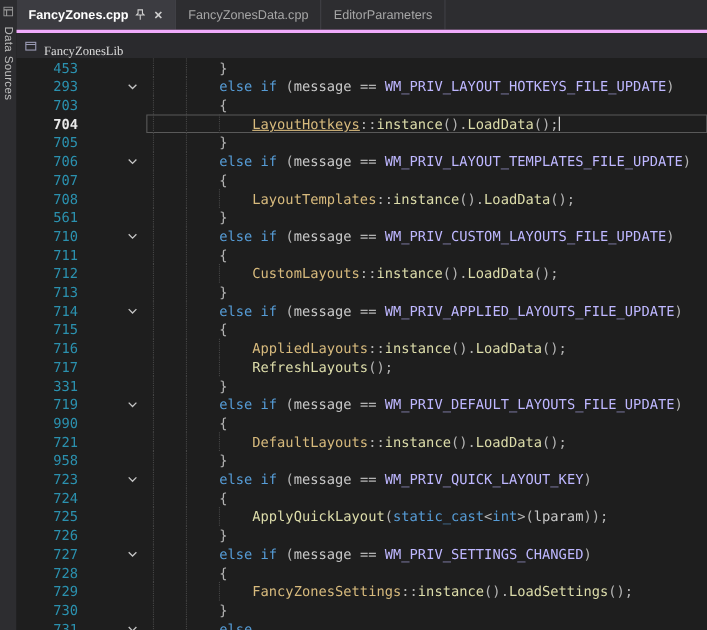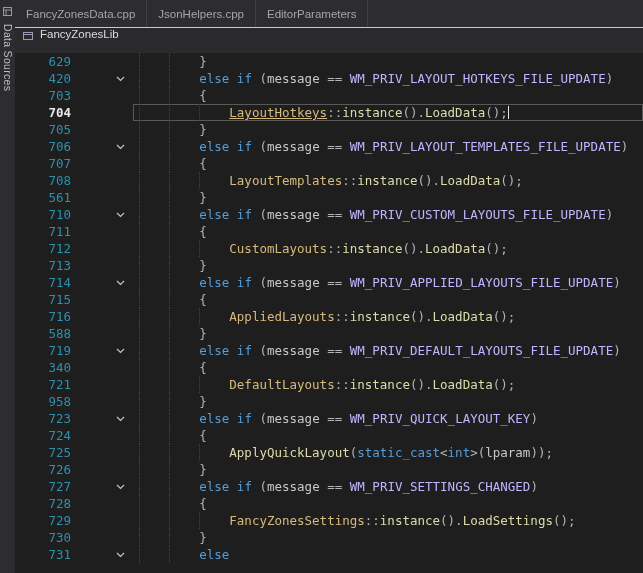--- a/index.html
+++ b/index.html
@@ -20,22 +20,22 @@
   
   .tab-bar { height:27px; background:var(--chrome-bg); display:flex; overflow:hidden; flex-shrink:0; }
   .tab { display:flex; align-items:center; gap:6px; padding:0 11px;
          font-size:11.5px; color:var(--inactive-tab-text);
          border-right:1px solid var(--tab-divider); white-space:nowrap; cursor:default; }
   .tab.active { background:var(--active-tab-bg); color:var(--active-tab-text); font-weight:bold; }
   .tab-close { font-size:10px; color:#cfcfcf; margin-left:2px; }
   .tab-pin { display:flex; align-items:center; }
 
   
-  .nav-bar { height:26px; background:var(--nav-bg); display:flex; align-items:flex-start;
-             gap:6px; padding-left:7px; flex-shrink:0; border-top:1px solid #f0abfc; }
+  .nav-bar { height:26px; background:var(--nav-bg); display:flex; align-items:flex-end;
+             gap:6px; padding-left:7px; flex-shrink:0; border-top:3px solid #f0abfc;font-family:Liberation Serif, serif; }
   .proj-name { font-size:11.5px; color:#dcdcdc; }
 
   
   .editor { flex:1; overflow:hidden; background:var(--editor-bg);
             font-family:"DejaVu Sans Mono", monospace; font-size:12.5px; }
   .line { display:flex; height:17px; line-height:17px; white-space:pre; }
   .ln { width:62px; flex-shrink:0; text-align:right; padding-right:6px;
         color:var(--line-number); }
   .ln.cur { color:var(--current-line-number); font-weight:bold; }
   .gap { width:30px; flex-shrink:0; }
@@ -63,43 +63,50 @@
     <span class="strip-icon"><svg width="9" height="9" viewBox="0 0 9 9">
           <rect x="0.5" y="0.5" width="8" height="8" fill="none" stroke="#9a9a9a"></rect>
           <line x1="0.5" y1="3" x2="8.5" y2="3" stroke="#9a9a9a"></line>
           <line x1="3" y1="3" x2="3" y2="8.5" stroke="#9a9a9a"></line>
         </svg></span>
     <span class="strip-label">Data Sources</span>
   </div>
 
   <div class="main">
     <div class="tab-bar">
+        <div class="tab active">
+          <span>FancyZones.cpp</span>
+          <span class="tab-pin">
+            <svg width="9" height="11" viewBox="0 0 9 11">
+              <path d="M2.5 1h4v3.2L8 5.7H1l1.5-1.5z" fill="none" stroke="#cfcfcf" stroke-width="1"></path>
+              <line x1="4.5" y1="5.7" x2="4.5" y2="10" stroke="#cfcfcf" stroke-width="1"></line>
+            </svg>
+          </span>
+          <span class="tab-close">✕</span>
+        </div>
         <div class="tab">
           <span>FancyZonesData.cpp</span>
-        </div>
-        <div class="tab">
-          <span>JsonHelpers.cpp</span>
         </div>
         <div class="tab">
           <span>EditorParameters</span>
         </div>
       </div>
 
     <div class="nav-bar">
       <span><svg width="12" height="12" viewBox="0 0 12 12">
             <rect x="1.5" y="2.5" width="9" height="7" fill="none" stroke="#9b9bb4"></rect>
             <line x1="1.5" y1="4.5" x2="10.5" y2="4.5" stroke="#9b9bb4"></line>
           </svg></span>
       <span class="proj-name">FancyZonesLib</span>
     </div>
 
     <div class="editor">
       <div id="lines">
-          <div class="line"><span class="ln">629</span><span class="gap"></span><span class="fold"></span><span class="code"><i class="guide" style="left: 6px;"></i><i class="guide" style="left: 36.08px;"></i><span class="tk-p">        }</span></span></div>
-          <div class="line"><span class="ln">420</span><span class="gap"></span><span class="fold"><svg width="9" height="6" viewBox="0 0 9 6">
+          <div class="line"><span class="ln">453</span><span class="gap"></span><span class="fold"></span><span class="code"><i class="guide" style="left: 6px;"></i><i class="guide" style="left: 36.08px;"></i><span class="tk-p">        }</span></span></div>
+          <div class="line"><span class="ln">293</span><span class="gap"></span><span class="fold"><svg width="9" height="6" viewBox="0 0 9 6">
                 <polyline points="1,1 4.5,4.5 8,1" fill="none" stroke="#c5c5c5" stroke-width="1.2"></polyline>
               </svg></span><span class="code"><i class="guide" style="left: 6px;"></i><i class="guide" style="left: 36.08px;"></i><span class="tk-p">        </span><span class="tk-k">else</span><span class="tk-p"> </span><span class="tk-k">if</span><span class="tk-p"> (</span><span class="tk-v">message</span><span class="tk-p"> == </span><span class="tk-m">WM_PRIV_LAYOUT_HOTKEYS_FILE_UPDATE</span><span class="tk-p">)</span></span></div>
           <div class="line"><span class="ln">703</span><span class="gap"></span><span class="fold"></span><span class="code"><i class="guide" style="left: 6px;"></i><i class="guide" style="left: 36.08px;"></i><span class="tk-p">        {</span></span></div>
           <div class="line"><span class="ln cur">704</span><span class="gap"></span><span class="fold"></span><span class="code current"><i class="guide" style="left: 6px;"></i><i class="guide" style="left: 36.08px;"></i><i class="guide" style="left: 66.16px;"></i><span class="tk-p">            </span><span class="tk-c underline">LayoutHotkeys</span><span class="tk-p">::</span><span class="tk-f">instance</span><span class="tk-p">().</span><span class="tk-f">LoadData</span><span class="tk-p">();</span><span class="cursor"></span></span></div>
           <div class="line"><span class="ln">705</span><span class="gap"></span><span class="fold"></span><span class="code"><i class="guide" style="left: 6px;"></i><i class="guide" style="left: 36.08px;"></i><span class="tk-p">        }</span></span></div>
           <div class="line"><span class="ln">706</span><span class="gap"></span><span class="fold"><svg width="9" height="6" viewBox="0 0 9 6">
                 <polyline points="1,1 4.5,4.5 8,1" fill="none" stroke="#c5c5c5" stroke-width="1.2"></polyline>
               </svg></span><span class="code"><i class="guide" style="left: 6px;"></i><i class="guide" style="left: 36.08px;"></i><span class="tk-p">        </span><span class="tk-k">else</span><span class="tk-p"> </span><span class="tk-k">if</span><span class="tk-p"> (</span><span class="tk-v">message</span><span class="tk-p"> == </span><span class="tk-m">WM_PRIV_LAYOUT_TEMPLATES_FILE_UPDATE</span><span class="tk-p">)</span></span></div>
           <div class="line"><span class="ln">707</span><span class="gap"></span><span class="fold"></span><span class="code"><i class="guide" style="left: 6px;"></i><i class="guide" style="left: 36.08px;"></i><span class="tk-p">        {</span></span></div>
           <div class="line"><span class="ln">708</span><span class="gap"></span><span class="fold"></span><span class="code"><i class="guide" style="left: 6px;"></i><i class="guide" style="left: 36.08px;"></i><i class="guide" style="left: 66.16px;"></i><span class="tk-p">            </span><span class="tk-c">LayoutTemplates</span><span class="tk-p">::</span><span class="tk-f">instance</span><span class="tk-p">().</span><span class="tk-f">LoadData</span><span class="tk-p">();</span></span></div>
@@ -108,25 +115,26 @@
                 <polyline points="1,1 4.5,4.5 8,1" fill="none" stroke="#c5c5c5" stroke-width="1.2"></polyline>
               </svg></span><span class="code"><i class="guide" style="left: 6px;"></i><i class="guide" style="left: 36.08px;"></i><span class="tk-p">        </span><span class="tk-k">else</span><span class="tk-p"> </span><span class="tk-k">if</span><span class="tk-p"> (</span><span class="tk-v">message</span><span class="tk-p"> == </span><span class="tk-m">WM_PRIV_CUSTOM_LAYOUTS_FILE_UPDATE</span><span class="tk-p">)</span></span></div>
           <div class="line"><span class="ln">711</span><span class="gap"></span><span class="fold"></span><span class="code"><i class="guide" style="left: 6px;"></i><i class="guide" style="left: 36.08px;"></i><span class="tk-p">        {</span></span></div>
           <div class="line"><span class="ln">712</span><span class="gap"></span><span class="fold"></span><span class="code"><i class="guide" style="left: 6px;"></i><i class="guide" style="left: 36.08px;"></i><i class="guide" style="left: 66.16px;"></i><span class="tk-p">            </span><span class="tk-c">CustomLayouts</span><span class="tk-p">::</span><span class="tk-f">instance</span><span class="tk-p">().</span><span class="tk-f">LoadData</span><span class="tk-p">();</span></span></div>
           <div class="line"><span class="ln">713</span><span class="gap"></span><span class="fold"></span><span class="code"><i class="guide" style="left: 6px;"></i><i class="guide" style="left: 36.08px;"></i><span class="tk-p">        }</span></span></div>
           <div class="line"><span class="ln">714</span><span class="gap"></span><span class="fold"><svg width="9" height="6" viewBox="0 0 9 6">
                 <polyline points="1,1 4.5,4.5 8,1" fill="none" stroke="#c5c5c5" stroke-width="1.2"></polyline>
               </svg></span><span class="code"><i class="guide" style="left: 6px;"></i><i class="guide" style="left: 36.08px;"></i><span class="tk-p">        </span><span class="tk-k">else</span><span class="tk-p"> </span><span class="tk-k">if</span><span class="tk-p"> (</span><span class="tk-v">message</span><span class="tk-p"> == </span><span class="tk-m">WM_PRIV_APPLIED_LAYOUTS_FILE_UPDATE</span><span class="tk-p">)</span></span></div>
           <div class="line"><span class="ln">715</span><span class="gap"></span><span class="fold"></span><span class="code"><i class="guide" style="left: 6px;"></i><i class="guide" style="left: 36.08px;"></i><span class="tk-p">        {</span></span></div>
           <div class="line"><span class="ln">716</span><span class="gap"></span><span class="fold"></span><span class="code"><i class="guide" style="left: 6px;"></i><i class="guide" style="left: 36.08px;"></i><i class="guide" style="left: 66.16px;"></i><span class="tk-p">            </span><span class="tk-c">AppliedLayouts</span><span class="tk-p">::</span><span class="tk-f">instance</span><span class="tk-p">().</span><span class="tk-f">LoadData</span><span class="tk-p">();</span></span></div>
-          <div class="line"><span class="ln">588</span><span class="gap"></span><span class="fold"></span><span class="code"><i class="guide" style="left: 6px;"></i><i class="guide" style="left: 36.08px;"></i><span class="tk-p">        }</span></span></div>
+          <div class="line"><span class="ln">717</span><span class="gap"></span><span class="fold"></span><span class="code"><i class="guide" style="left: 6px;"></i><i class="guide" style="left: 36.08px;"></i><i class="guide" style="left: 66.16px;"></i><span class="tk-p">            </span><span class="tk-f">RefreshLayouts</span><span class="tk-p">();</span></span></div>
+          <div class="line"><span class="ln">331</span><span class="gap"></span><span class="fold"></span><span class="code"><i class="guide" style="left: 6px;"></i><i class="guide" style="left: 36.08px;"></i><span class="tk-p">        }</span></span></div>
           <div class="line"><span class="ln">719</span><span class="gap"></span><span class="fold"><svg width="9" height="6" viewBox="0 0 9 6">
                 <polyline points="1,1 4.5,4.5 8,1" fill="none" stroke="#c5c5c5" stroke-width="1.2"></polyline>
               </svg></span><span class="code"><i class="guide" style="left: 6px;"></i><i class="guide" style="left: 36.08px;"></i><span class="tk-p">        </span><span class="tk-k">else</span><span class="tk-p"> </span><span class="tk-k">if</span><span class="tk-p"> (</span><span class="tk-v">message</span><span class="tk-p"> == </span><span class="tk-m">WM_PRIV_DEFAULT_LAYOUTS_FILE_UPDATE</span><span class="tk-p">)</span></span></div>
-          <div class="line"><span class="ln">340</span><span class="gap"></span><span class="fold"></span><span class="code"><i class="guide" style="left: 6px;"></i><i class="guide" style="left: 36.08px;"></i><span class="tk-p">        {</span></span></div>
+          <div class="line"><span class="ln">990</span><span class="gap"></span><span class="fold"></span><span class="code"><i class="guide" style="left: 6px;"></i><i class="guide" style="left: 36.08px;"></i><span class="tk-p">        {</span></span></div>
           <div class="line"><span class="ln">721</span><span class="gap"></span><span class="fold"></span><span class="code"><i class="guide" style="left: 6px;"></i><i class="guide" style="left: 36.08px;"></i><i class="guide" style="left: 66.16px;"></i><span class="tk-p">            </span><span class="tk-c">DefaultLayouts</span><span class="tk-p">::</span><span class="tk-f">instance</span><span class="tk-p">().</span><span class="tk-f">LoadData</span><span class="tk-p">();</span></span></div>
           <div class="line"><span class="ln">958</span><span class="gap"></span><span class="fold"></span><span class="code"><i class="guide" style="left: 6px;"></i><i class="guide" style="left: 36.08px;"></i><span class="tk-p">        }</span></span></div>
           <div class="line"><span class="ln">723</span><span class="gap"></span><span class="fold"><svg width="9" height="6" viewBox="0 0 9 6">
                 <polyline points="1,1 4.5,4.5 8,1" fill="none" stroke="#c5c5c5" stroke-width="1.2"></polyline>
               </svg></span><span class="code"><i class="guide" style="left: 6px;"></i><i class="guide" style="left: 36.08px;"></i><span class="tk-p">        </span><span class="tk-k">else</span><span class="tk-p"> </span><span class="tk-k">if</span><span class="tk-p"> (</span><span class="tk-v">message</span><span class="tk-p"> == </span><span class="tk-m">WM_PRIV_QUICK_LAYOUT_KEY</span><span class="tk-p">)</span></span></div>
           <div class="line"><span class="ln">724</span><span class="gap"></span><span class="fold"></span><span class="code"><i class="guide" style="left: 6px;"></i><i class="guide" style="left: 36.08px;"></i><span class="tk-p">        {</span></span></div>
           <div class="line"><span class="ln">725</span><span class="gap"></span><span class="fold"></span><span class="code"><i class="guide" style="left: 6px;"></i><i class="guide" style="left: 36.08px;"></i><i class="guide" style="left: 66.16px;"></i><span class="tk-p">            </span><span class="tk-f">ApplyQuickLayout</span><span class="tk-p">(</span><span class="tk-k">static_cast</span><span class="tk-p">&lt;</span><span class="tk-k">int</span><span class="tk-p">&gt;(</span><span class="tk-v">lparam</span><span class="tk-p">));</span></span></div>
           <div class="line"><span class="ln">726</span><span class="gap"></span><span class="fold"></span><span class="code"><i class="guide" style="left: 6px;"></i><i class="guide" style="left: 36.08px;"></i><span class="tk-p">        }</span></span></div>
           <div class="line"><span class="ln">727</span><span class="gap"></span><span class="fold"><svg width="9" height="6" viewBox="0 0 9 6">
                 <polyline points="1,1 4.5,4.5 8,1" fill="none" stroke="#c5c5c5" stroke-width="1.2"></polyline>

